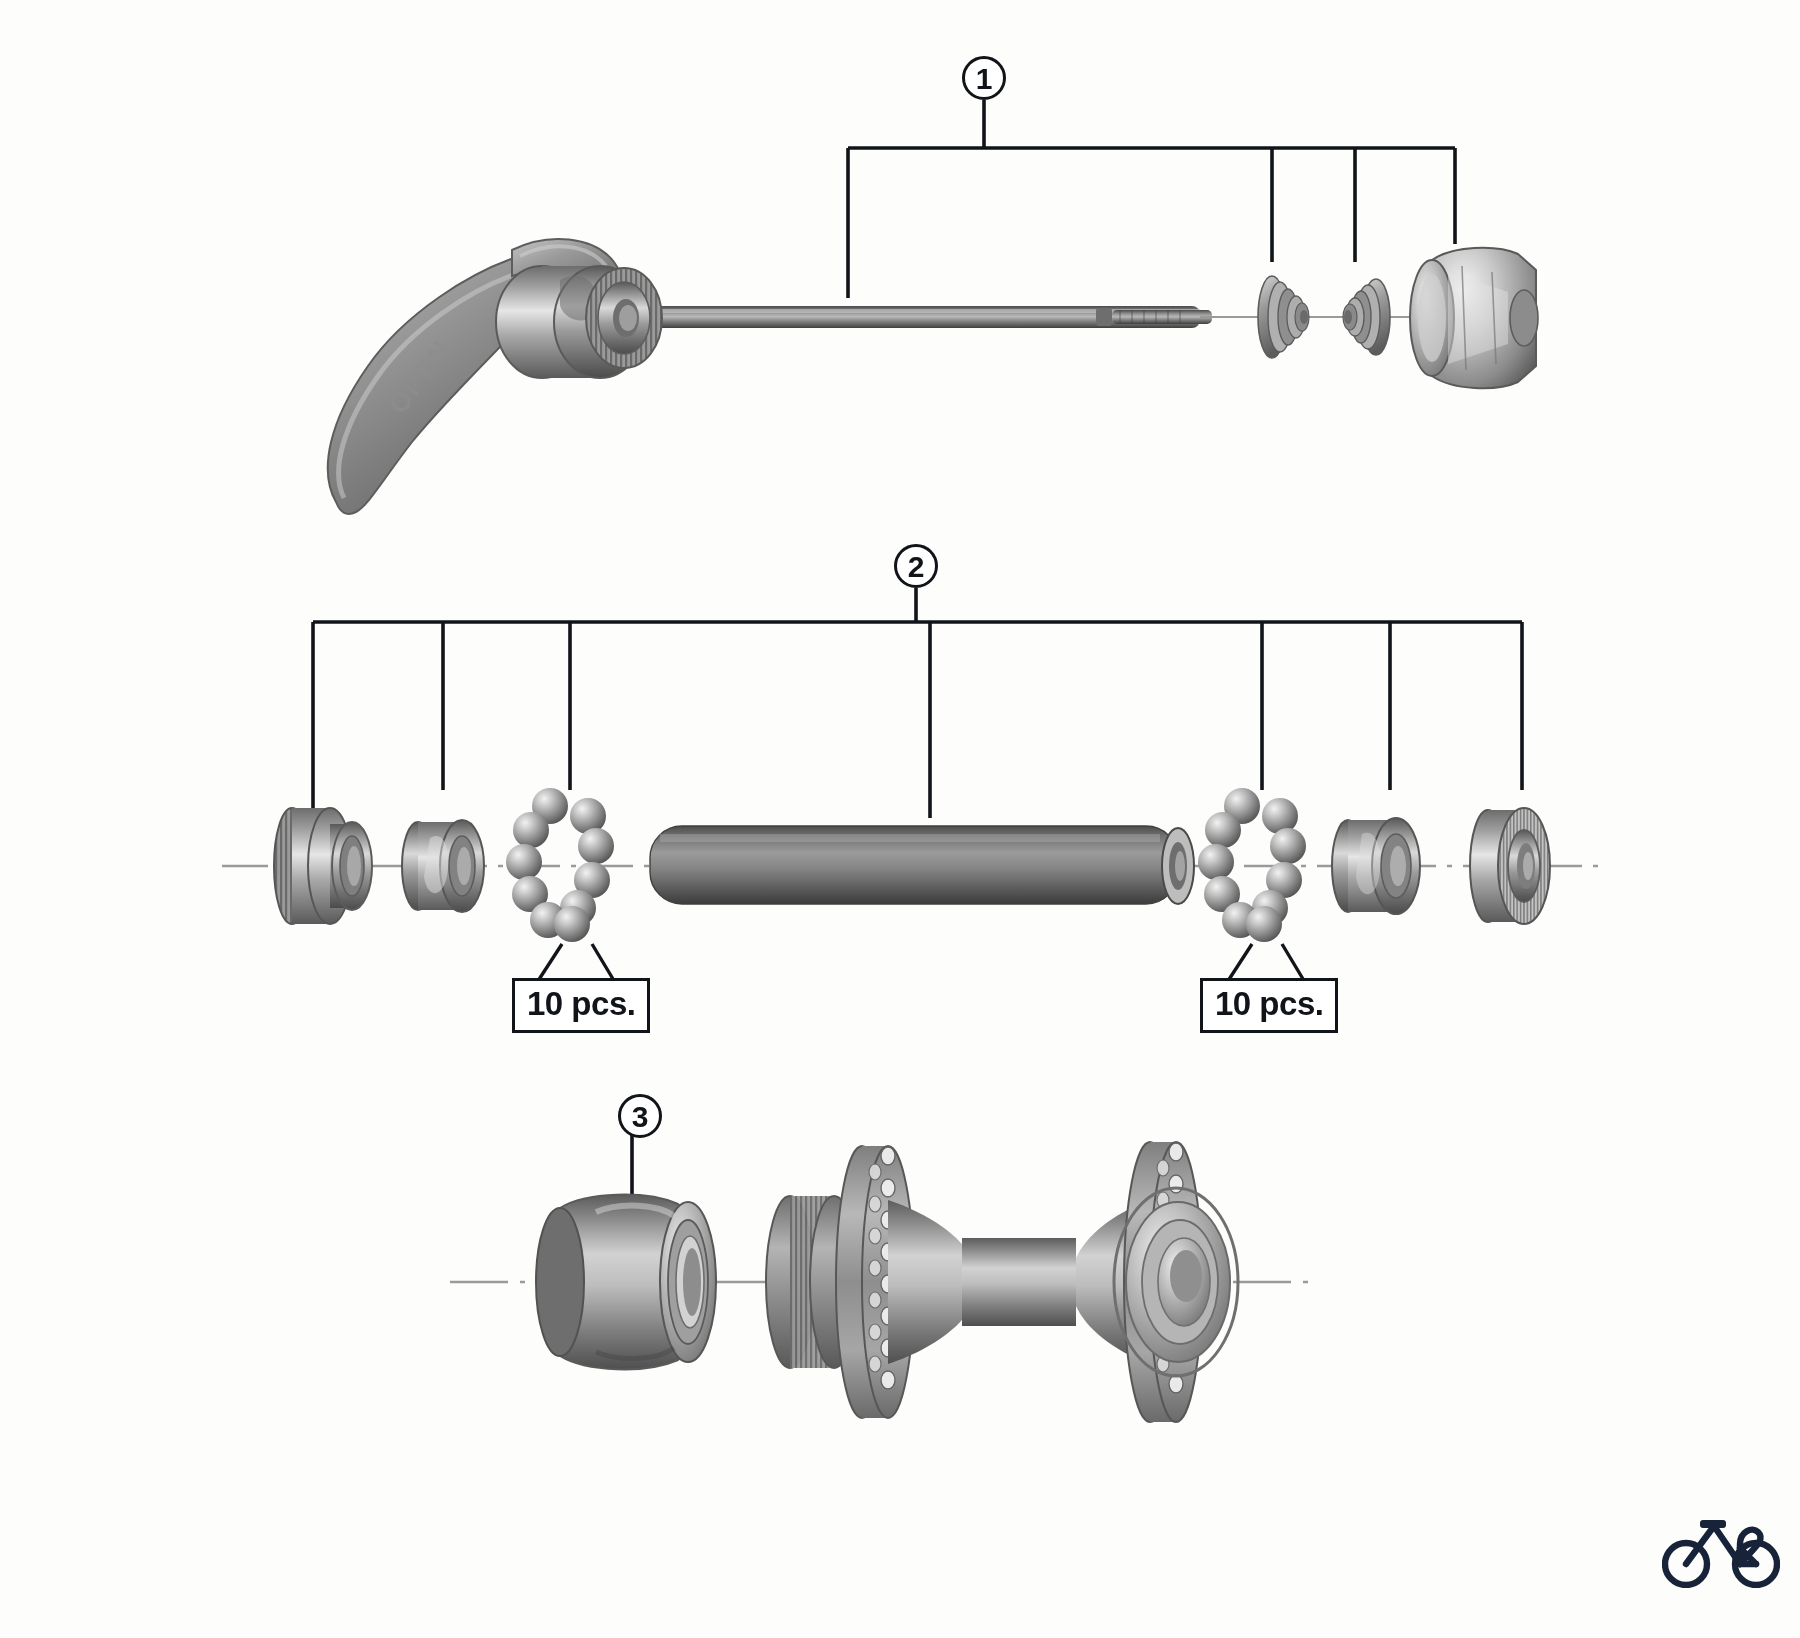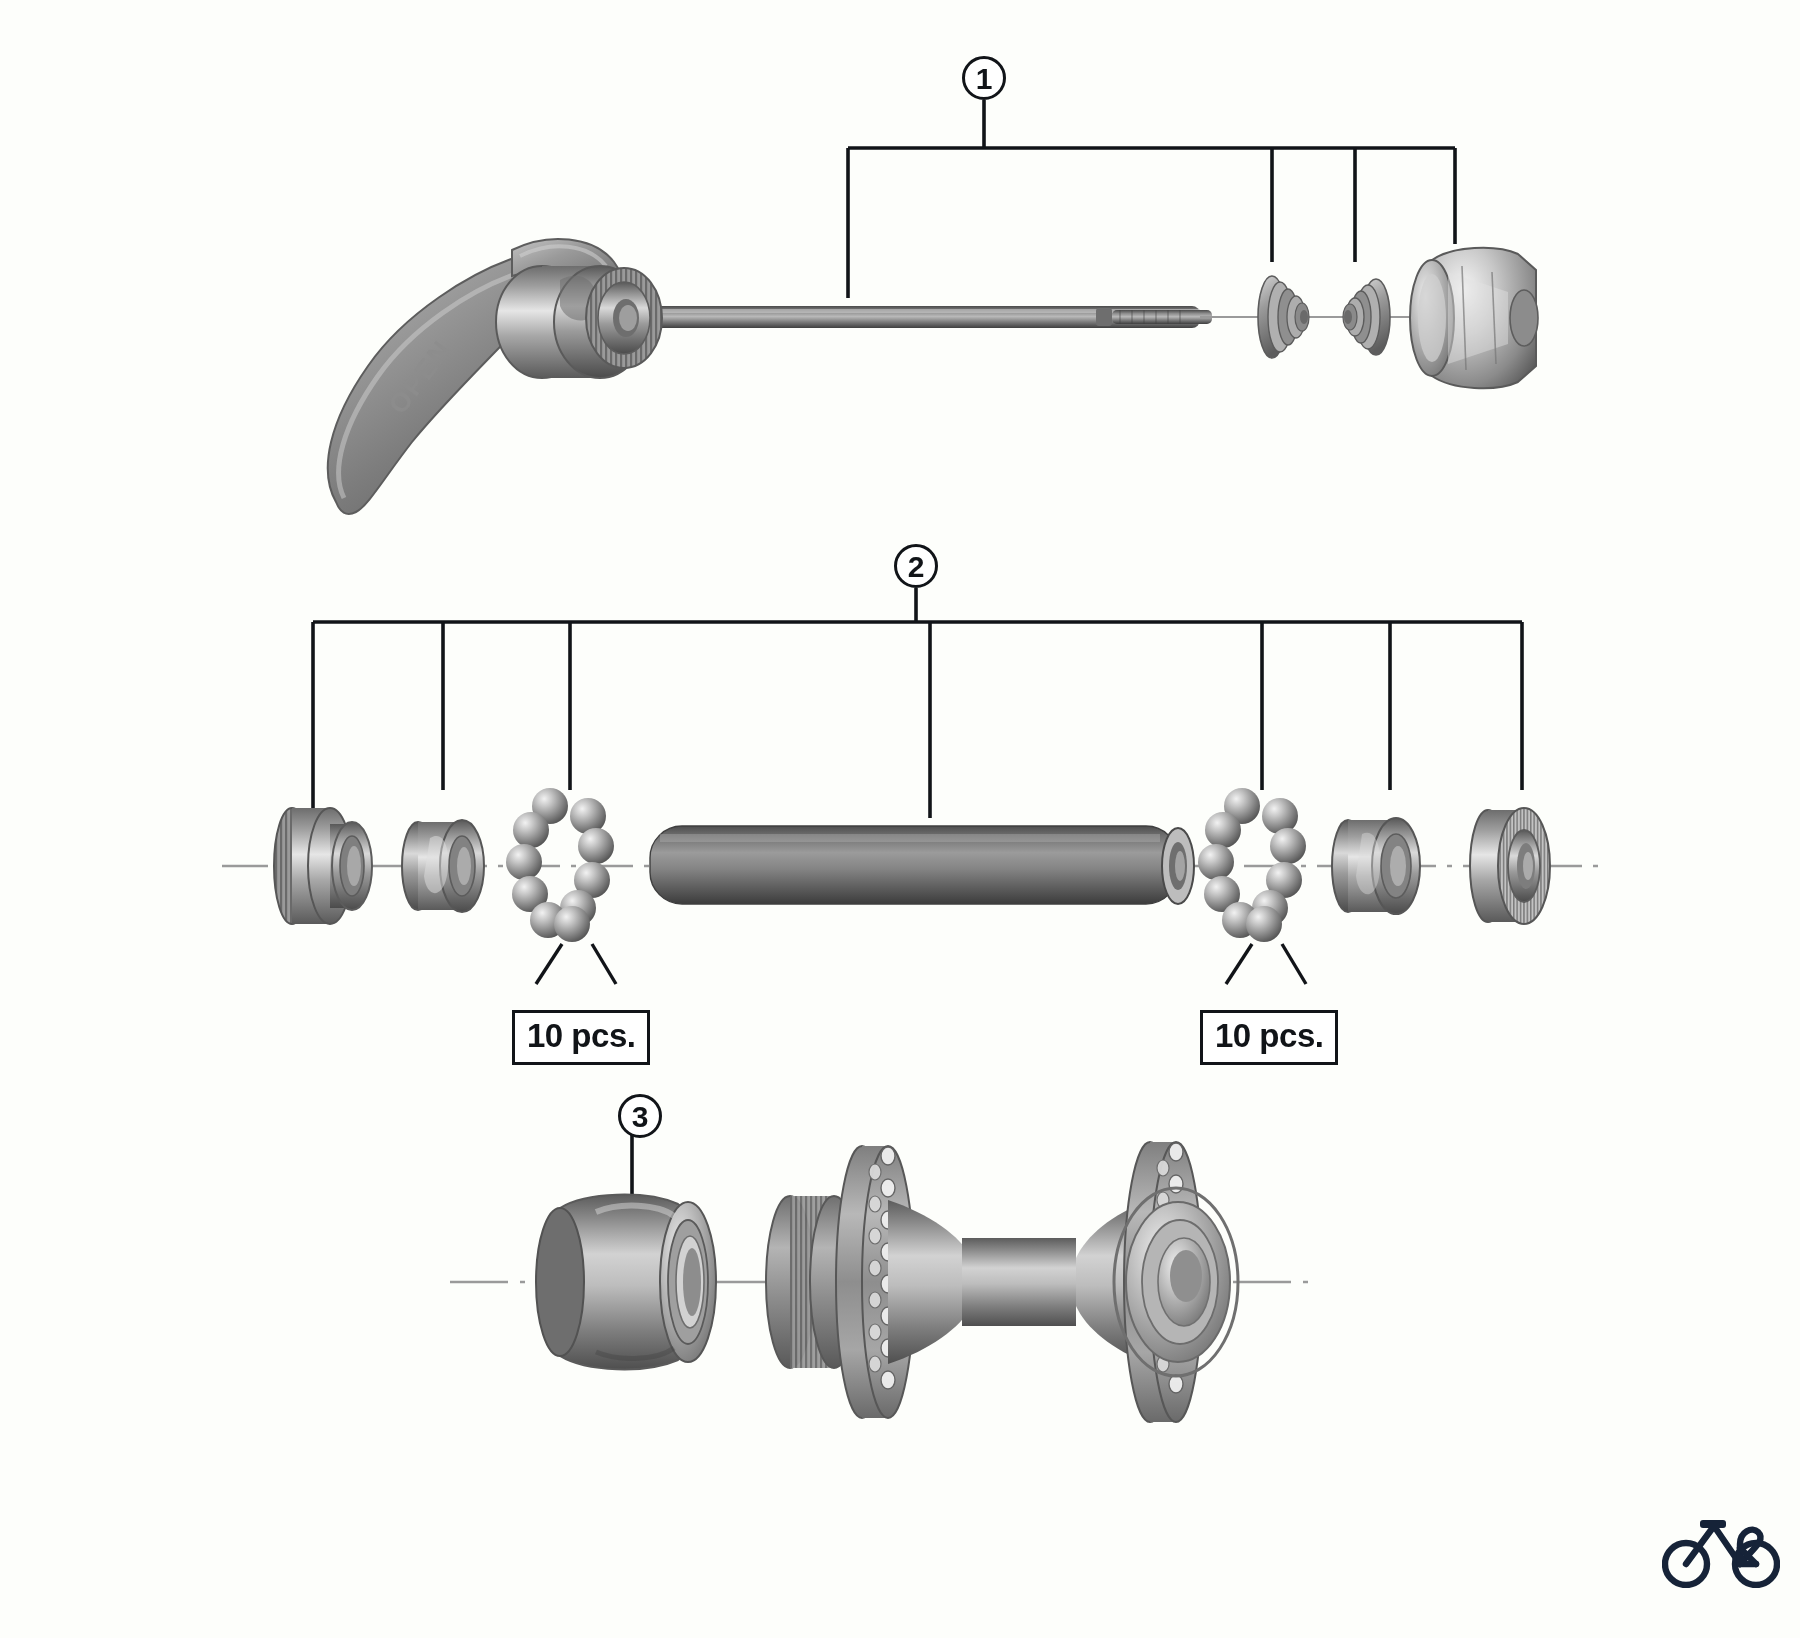--- a/index.html
+++ b/index.html
@@ -42,21 +42,20 @@
     color:#111418;
     font-size:33px;
     font-weight:bold;
     padding:4px 12px 7px 12px;
     box-sizing:border-box;
     text-align:center;
     letter-spacing:-0.5px;
     font-family:"Liberation Sans", sans-serif;
     white-space:nowrap;
     z-index:30;
-    margin-top:32px;
   }
 
   .logo{
     position:absolute;
     z-index:30;
   }
 </style>
 </head>
 <body>
 

